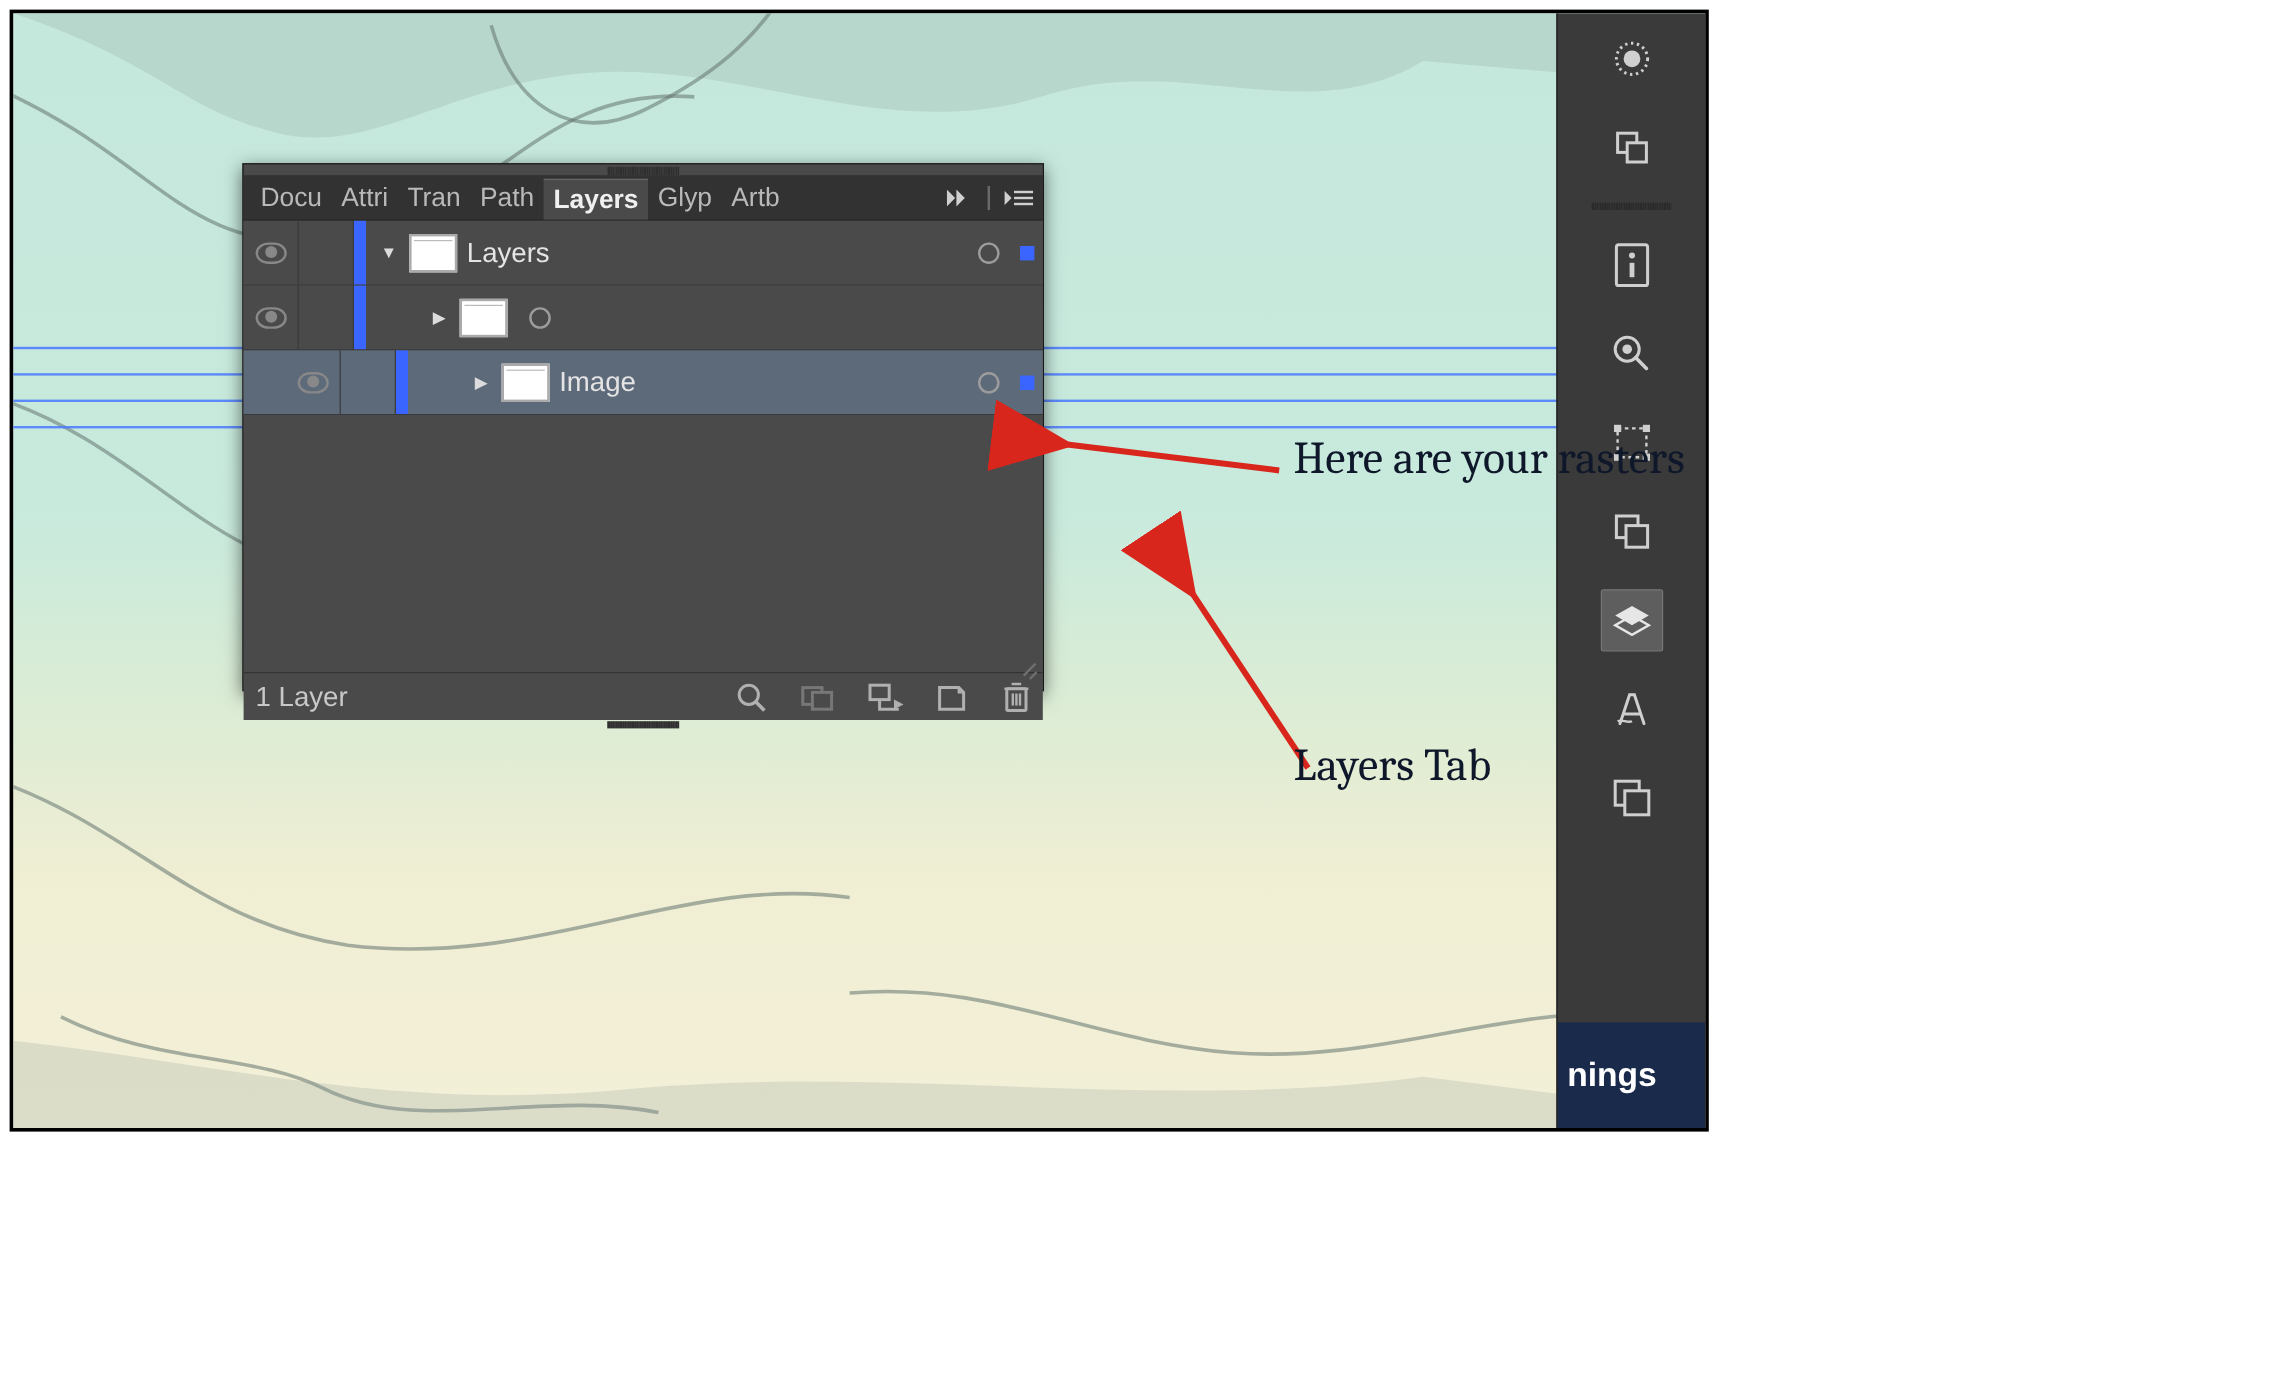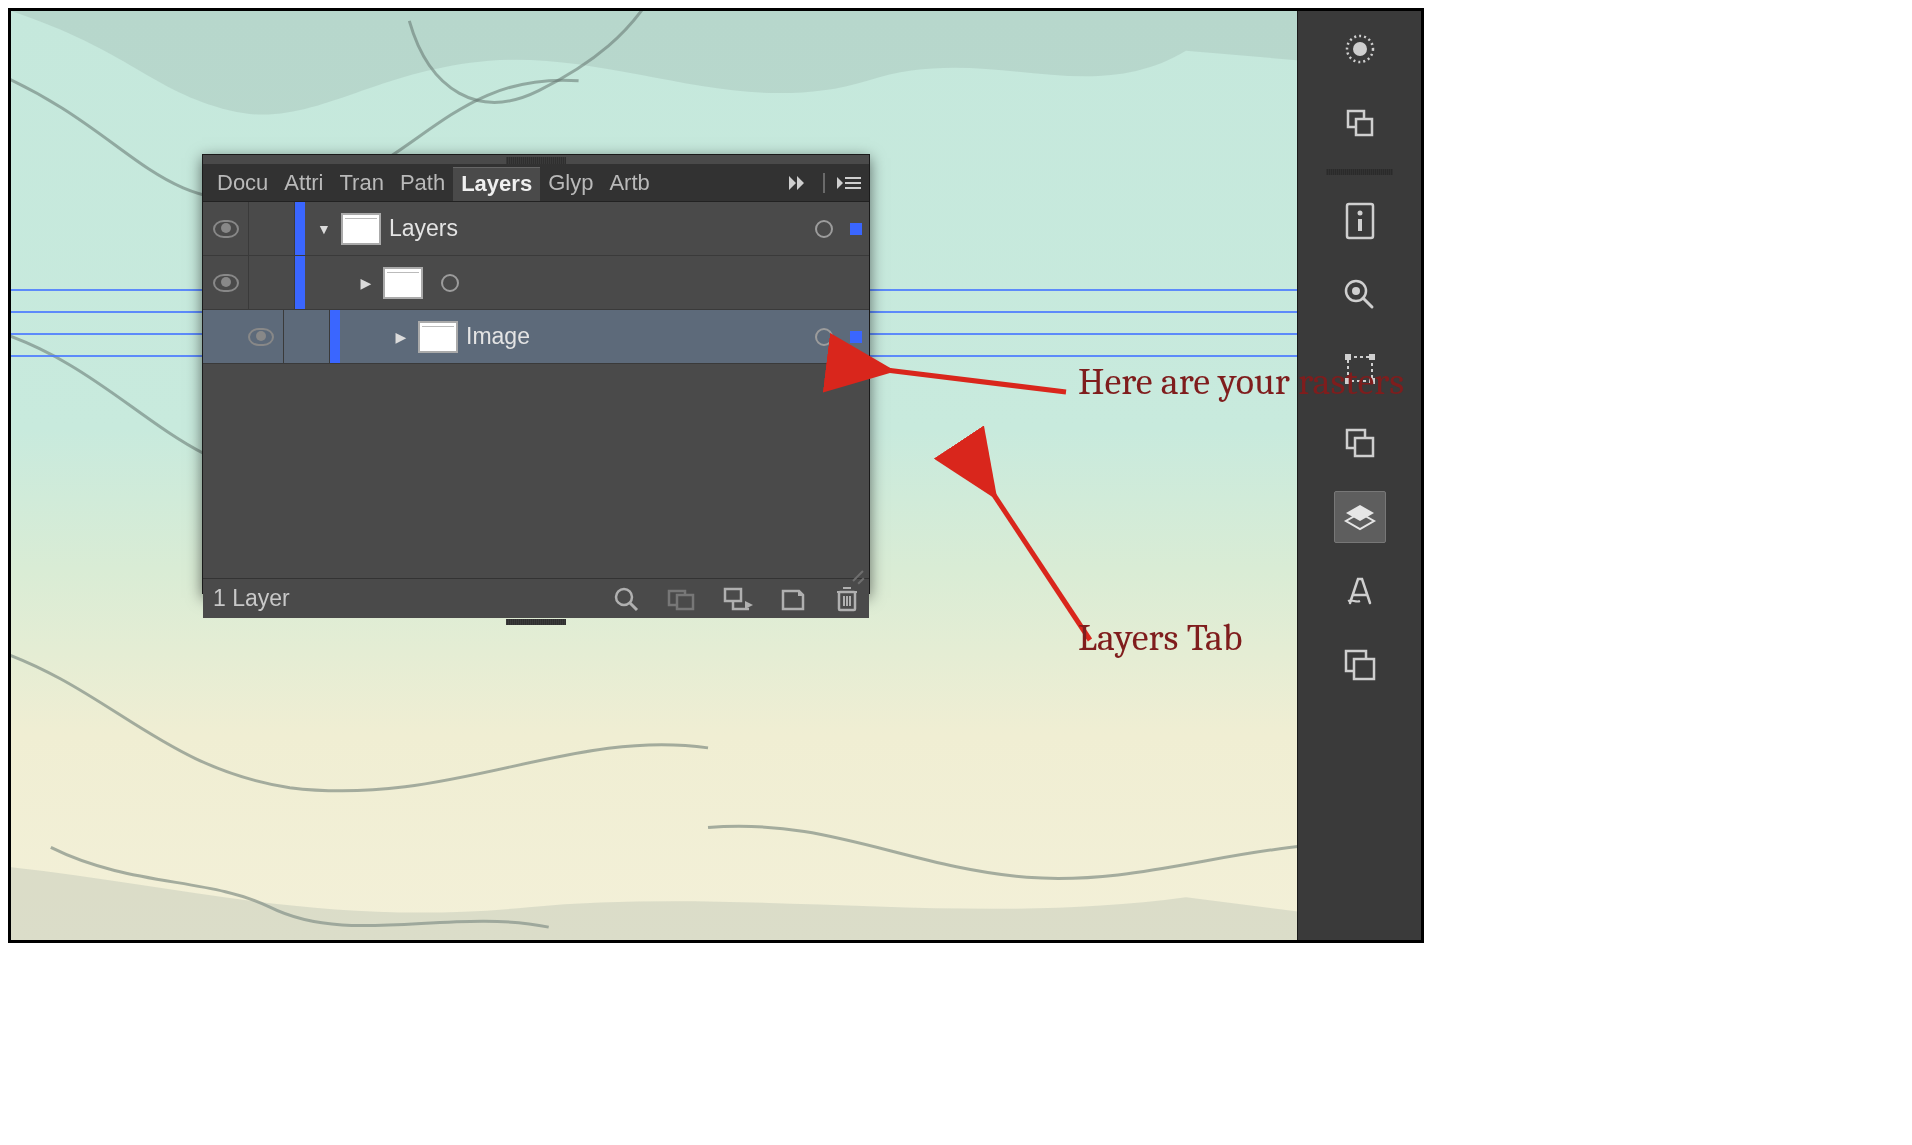--- a/index.html
+++ b/index.html
@@ -38,21 +38,21 @@
     .grid-line {
       position: absolute;
       left: 0;
       width: 100%;
       height: 0;
       border-top: 2px solid #4a79ff;
       opacity: 0.85;
     }
     .panel {
       position: absolute;
-      top: 143px;
+      top: 125px;
       left: 191px;
       width: 668px;
       height: 440px;
       background: #4a4a4a;
       border: 1px solid #1a1a1a;
       box-shadow: 0 4px 14px rgba(0,0,0,0.55);
       color: #dcdcdc;
     }
     .panel-top-grip {
       height: 7px;
@@ -243,21 +243,21 @@
       color: #fff;
       font-weight: 700;
       font-size: 28px;
       padding: 28px 8px 28px 8px;
       text-align: left;
     }
     .annotation {
       position: absolute;
       font-family: Cambria, Georgia, serif;
       font-size: 38px;
-      color: #7f1d1d;
+      color: #0f172a;
     }
     .arrow {
       position: absolute;
       overflow: visible;
     }
     .eye-icon {
       width: 26px; height: 18px; position: relative;
     }
     .eye-icon::before {
       content: "";
@@ -369,20 +369,21 @@
             <path d="M6 28 C10 26 14 30 18 28" fill="none" stroke="#cfcfcf" stroke-width="2"></path>
           </svg>
       </div>
       <div class="strip-btn">
         <svg width="36" height="36" viewBox="0 0 36 36">
             <rect x="4" y="4" width="20" height="20" fill="none" stroke="#cfcfcf" stroke-width="2.5"></rect>
             <rect x="12" y="12" width="20" height="20" fill="#3a3a3a" stroke="#cfcfcf" stroke-width="2.5"></rect>
           </svg>
       </div>
     </div>
+    <div class="strip-bottom">nings</div>
   </div>
 
   <div class="panel">
     <div class="panel-top-grip"></div>
     <div class="tabbar">
       <div class="tab">Docu</div>
       <div class="tab">Attri</div>
       <div class="tab">Tran</div>
       <div class="tab">Path</div>
       <div class="tab active">Layers</div>

